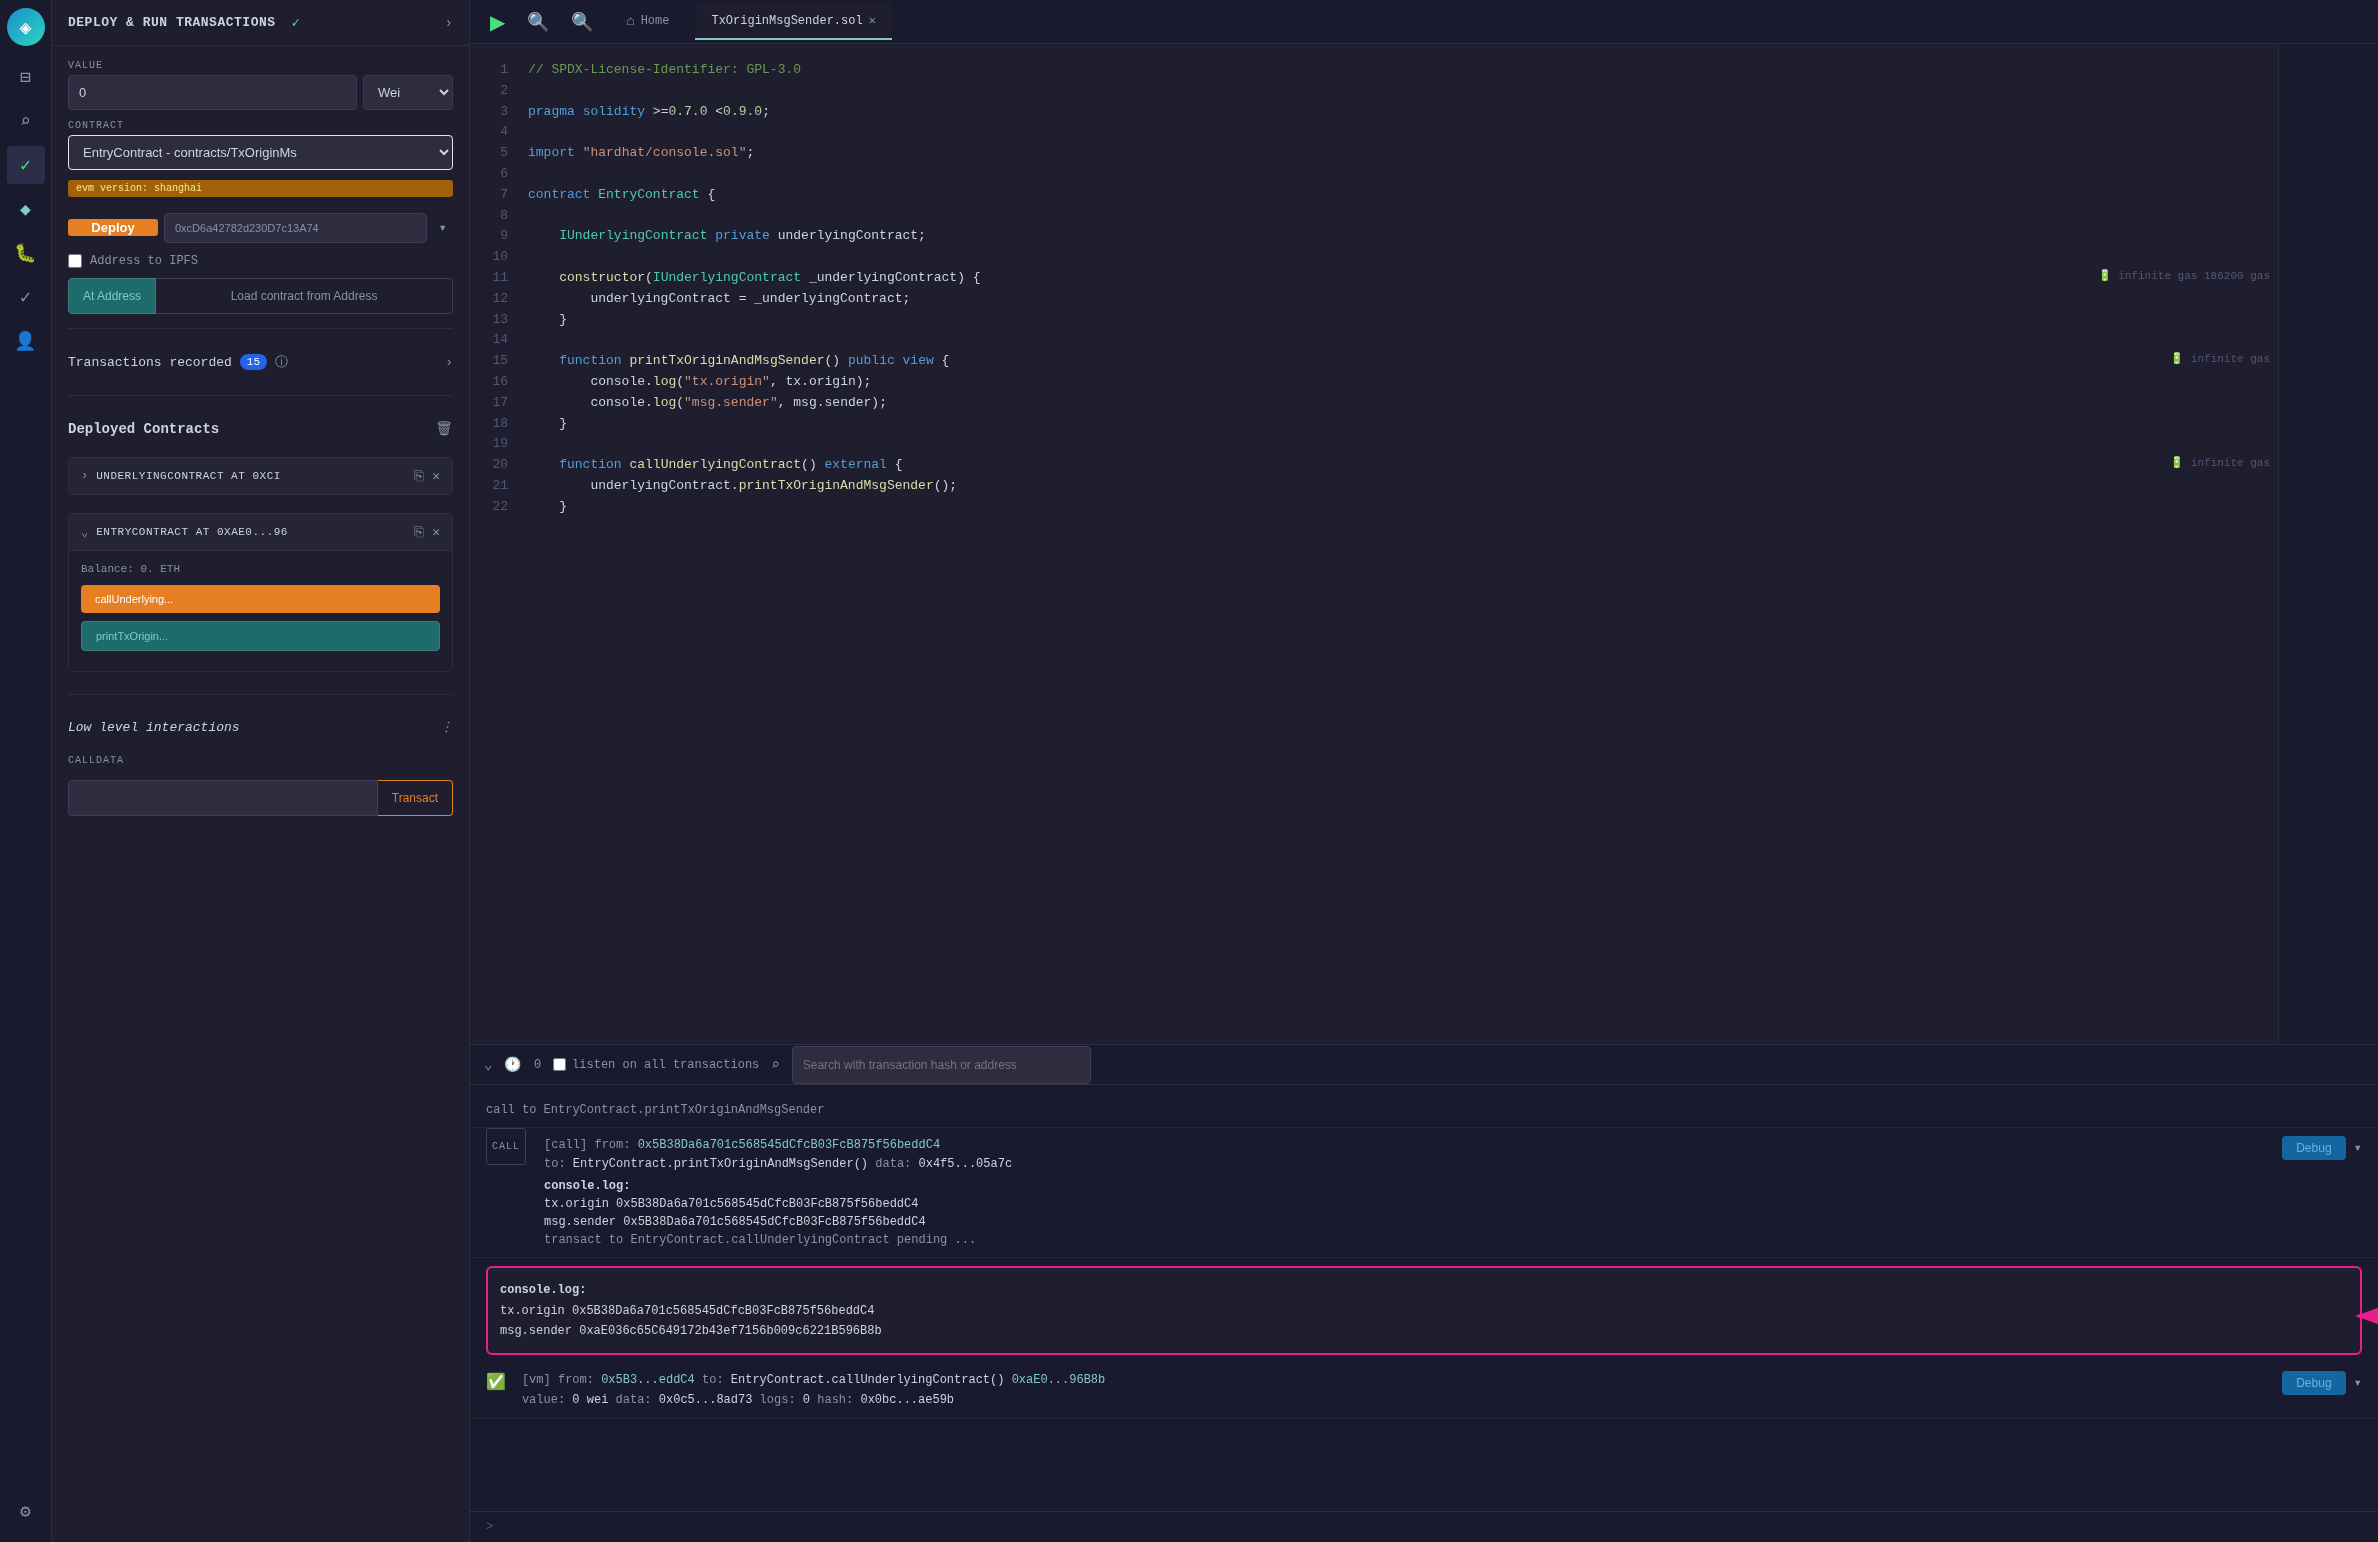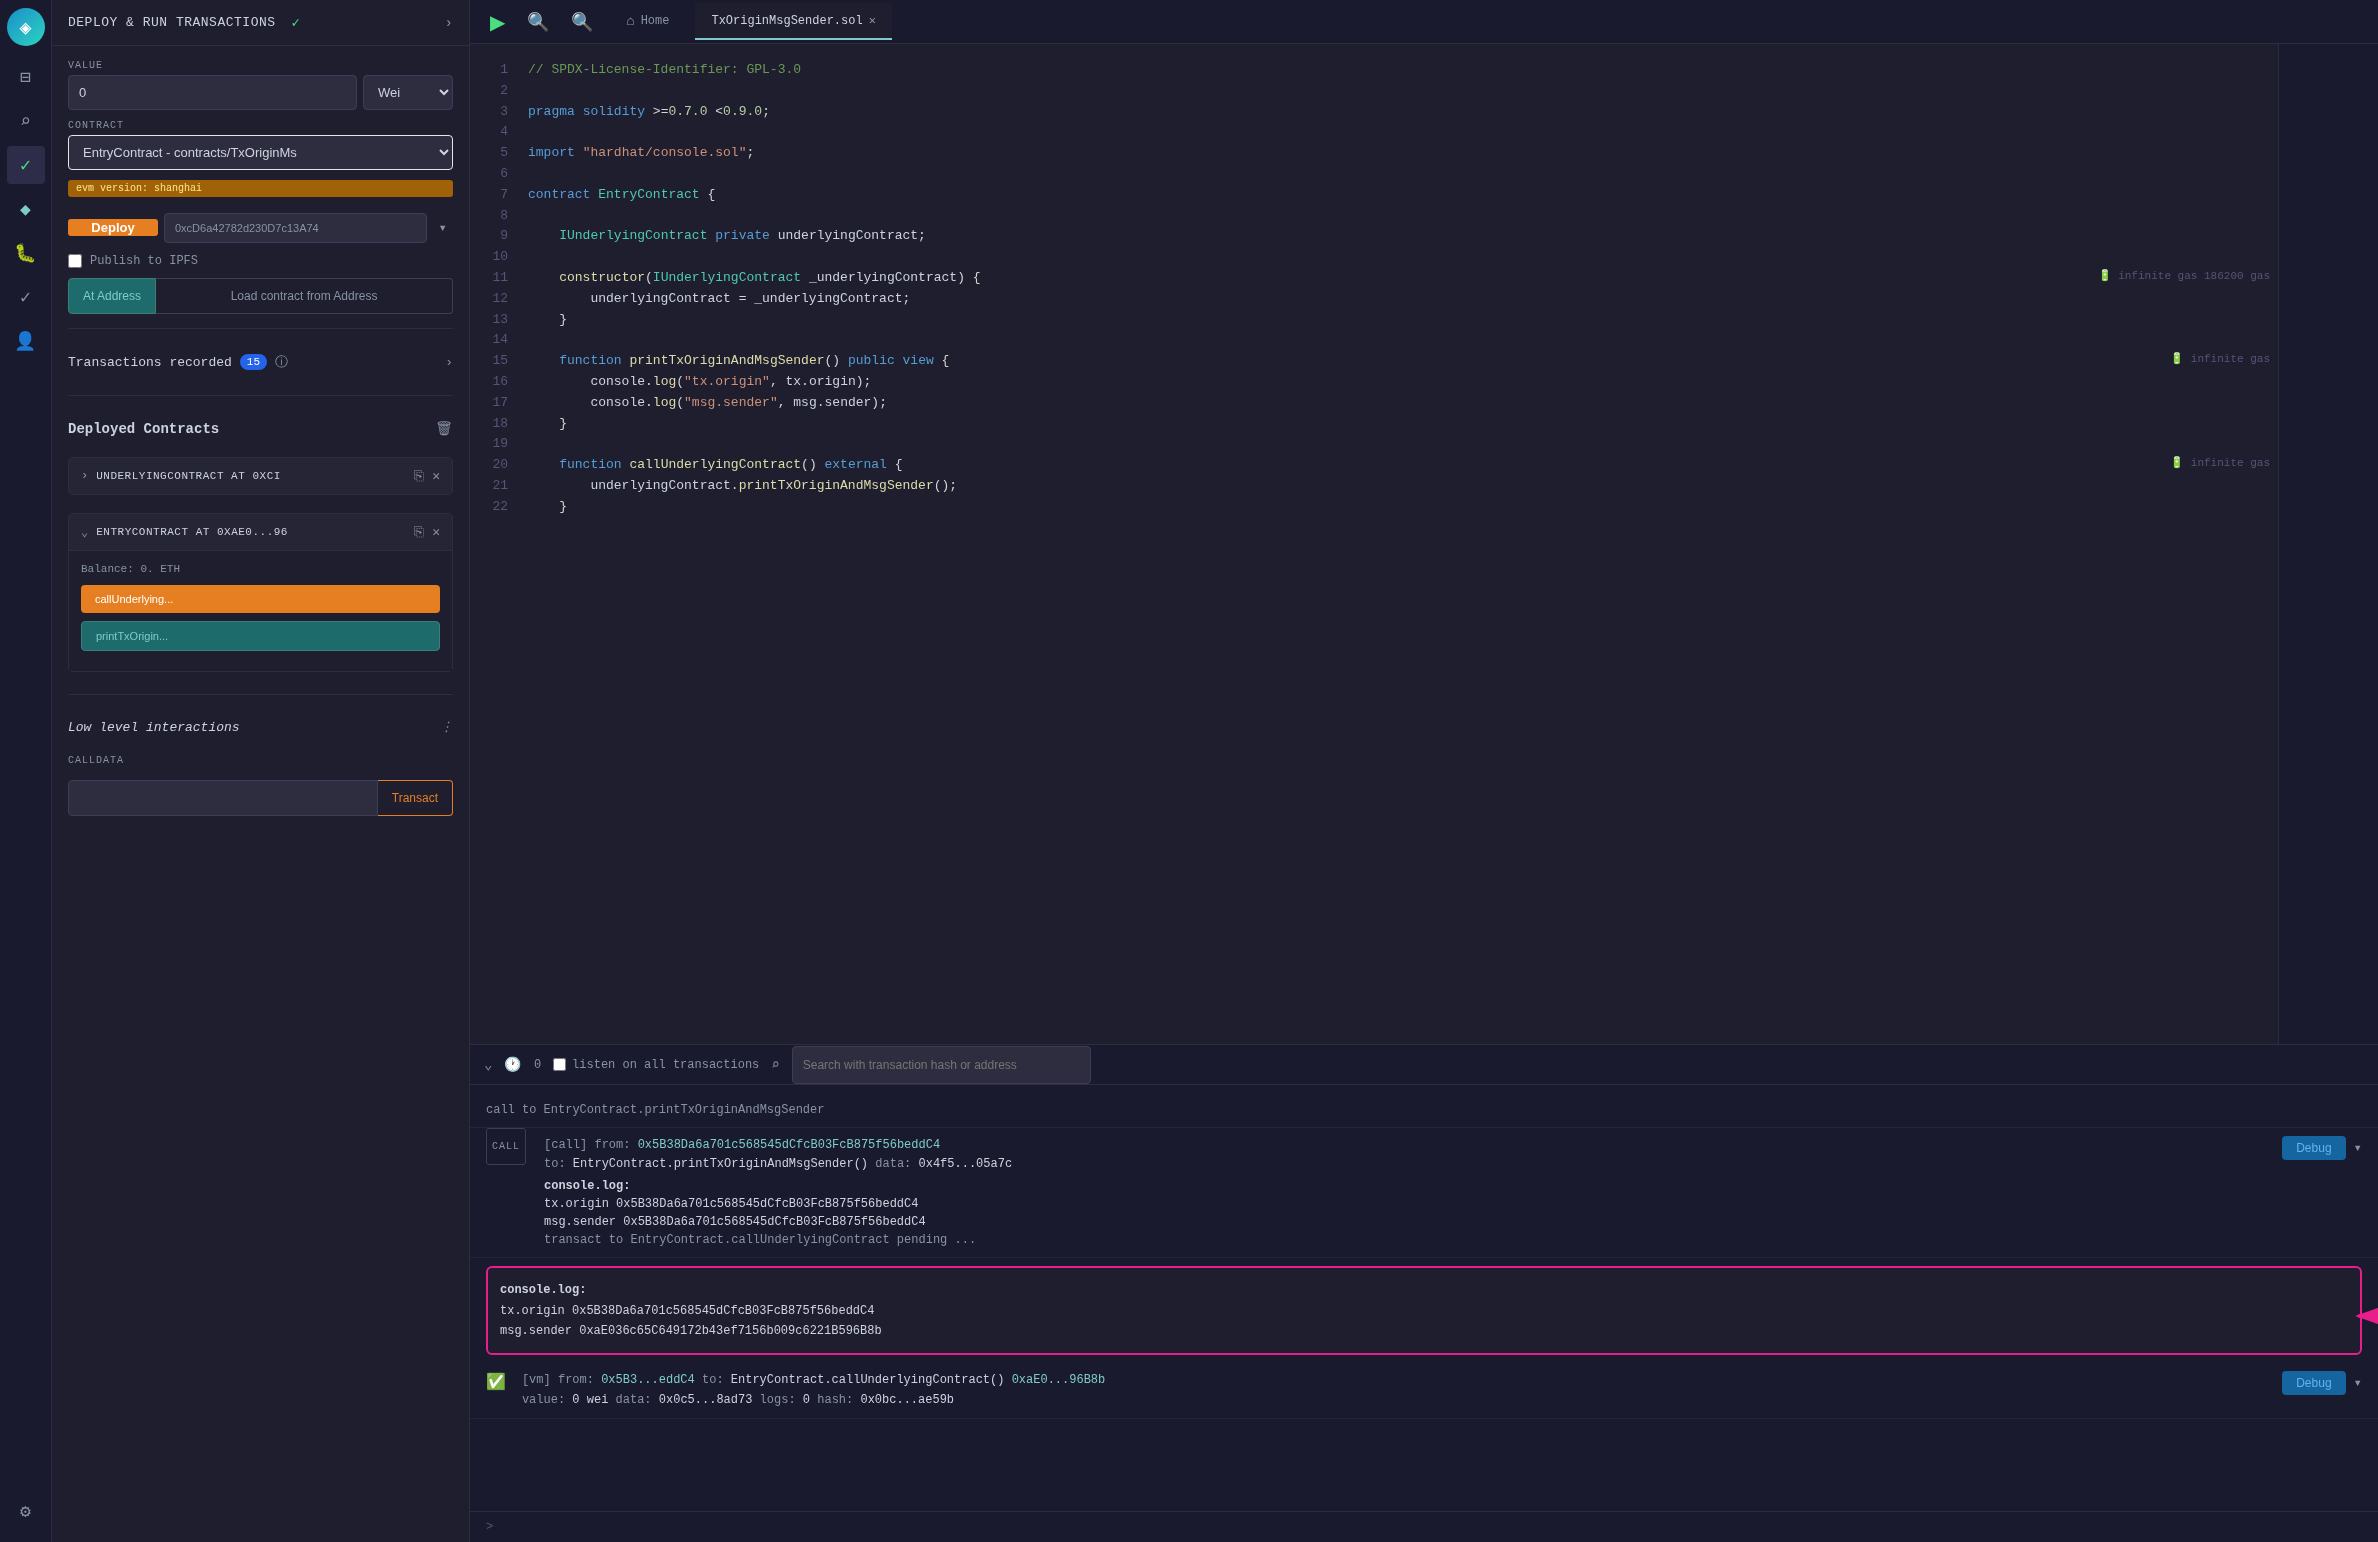--- a/index.html
+++ b/index.html
@@ -70,21 +70,21 @@
     .deploy-header {
       display: flex;
       align-items: center;
       justify-content: space-between;
       padding: 14px 16px;
       border-bottom: 1px solid #2d2d3f;
       background: #1e1e2e;
     }
     .deploy-title {
       font-size: 13px;
-      font-weight: normal;
+      font-weight: bold;
       color: #cdd3de;
       letter-spacing: 0.5px;
       display: flex;
       align-items: center;
       gap: 16px;
       justify-content: center;
     }
     .check-icon { color: #4ade80; font-size: 14px; }
     .arrow-icon { color: #8892a4; font-size: 14px; cursor: pointer; }
 
@@ -677,21 +677,21 @@
     <div class="evm-badge">evm version: shanghai</div>
 
     <div class="deploy-row">
       <button class="deploy-btn">Deploy</button>
       <input class="address-input" value="0xcD6a42782d230D7c13A74" type="text" style="">
       <span class="dropdown-arrow">▾</span>
     </div>
 
     <div class="publish-row">
       <input type="checkbox" class="checkbox" style="">
-      <span>Publish to IPFS</span>
+      <span>Address to IPFS</span>
     </div>
 
     <div class="at-address-row">
       <button class="at-address-btn">At Address</button>
       <button class="load-contract-btn">Load contract from Address</button>
     </div>
 
     <hr class="divider">
 
     <div class="transactions-row">

